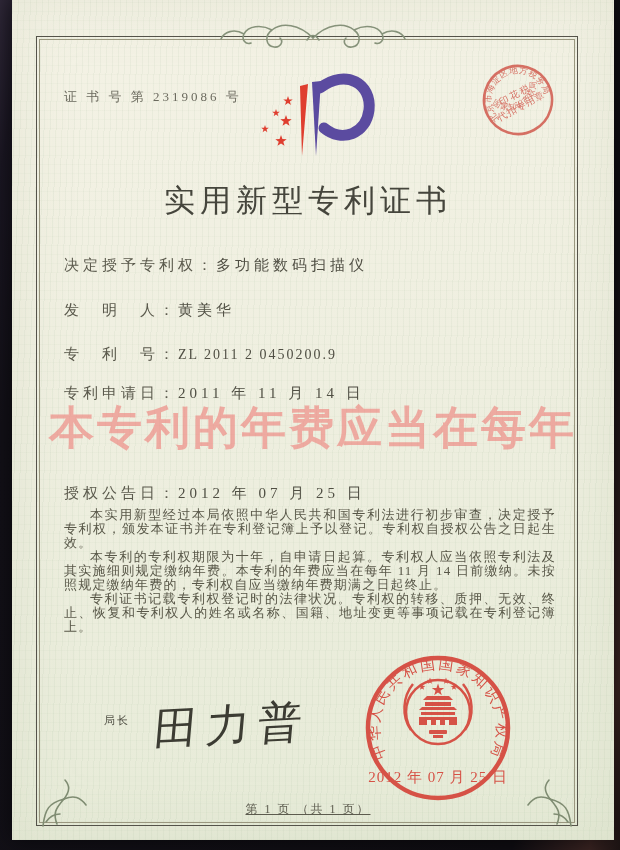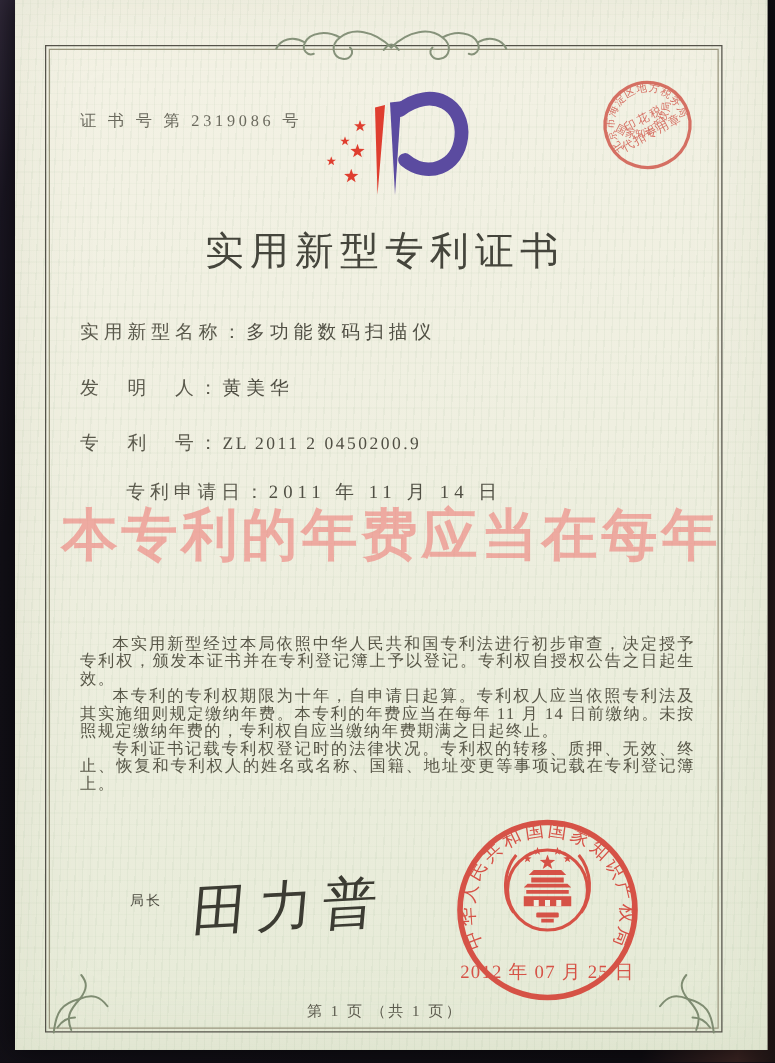--- a/index.html
+++ b/index.html
@@ -38,42 +38,42 @@
     position:absolute;left:0;right:10px;top:180px;text-align:center;
     font-size:31px;letter-spacing:5px;color:#45453c;font-weight:400;
   }
   .row{position:absolute;left:52px;font-size:15px;letter-spacing:4px;color:#57564a;white-space:nowrap;}
   .row .lbl{color:#5a594c;}
   .row .val{color:#504f44;}
   .row-name{top:256px;}
   .row-inventor{top:301px;}
   .row-patentno{top:345px;}
   .row-patentno .val{font-size:14px;letter-spacing:2px;}
-  .row-appdate{top:384px;margin-left:37px;}
+  .row-appdate{top:384px;}
   .row-patentee{top:440px;}
   .row-pubdate{top:484px;}
   .bodytext{
     position:absolute;left:52px;right:58px;top:508px;
     font-size:13px;line-height:14px;letter-spacing:1.2px;
     color:#585748;text-align:justify;
   }
   .bodytext p{margin:0;text-indent:2em;}
   .signer-label{
     position:absolute;left:92px;top:713px;
     font-size:11px;letter-spacing:2px;color:#4c4b40;
   }
   .signature{
     position:absolute;left:142px;top:696px;
     font-size:44px;color:#3c3c33;letter-spacing:8px;
     transform:rotate(-3deg) skewX(-8deg);
     font-weight:400;
   }
   .page-footer{
     position:absolute;left:0;right:10px;top:801px;text-align:center;
-    font-size:12px;letter-spacing:2px;color:#5c5b4e;
+    font-size:12px;letter-spacing:2px;color:#5c5b4e;text-decoration:underline;
   }
   .watermark{
     position:absolute;left:0;right:0;top:398px;z-index:40;
     text-align:center;font-size:45px;font-weight:700;
     font-family:"Liberation Sans","DejaVu Sans",sans-serif;
     color:rgba(238,120,116,0.58);letter-spacing:3px;
     pointer-events:none;white-space:nowrap;
   }
   .seal-main{position:absolute;left:341px;top:650px;z-index:30;opacity:.93;}
   .seal-corner{position:absolute;left:456px;top:50px;z-index:30;opacity:.8;transform:rotate(-28deg);}
@@ -134,30 +134,33 @@
         <use href="#star5" x="41" y="71" width="12" height="12"></use>
       </g>
       <path d="M66,22 L74,20 L68,92 Z" fill="#df3e2f"></path>
       <path d="M78,18 L87,17 L82,92 Z" fill="#5b4ba0"></path>
       <path d="M86,24 C112,4 138,20 135,46 C132,70 108,79 90,64" fill="none" stroke="#5b4ba0" stroke-width="11" stroke-linecap="round"></path>
     </svg>
 
     <div class="title">实用新型专利证书</div>
 
     <div class="row row-name">
-      <span class="lbl">实用新型名称：</span><span class="val">多功能数码扫描仪</span>
+      <span class="lbl">决定授予专利权：</span><span class="val">多功能数码扫描仪</span>
     </div>
     <div class="row row-inventor">
       <span class="lbl">发　明　人：</span><span class="val">黄美华</span>
     </div>
     <div class="row row-patentno">
       <span class="lbl">专　利　号：</span><span class="val">ZL 2011 2 0450200.9</span>
     </div>
     <div class="row row-appdate">
       <span class="lbl">专利申请日：</span><span class="val">2011 年 11 月 14 日</span>
+    </div>
+    <div class="row row-pubdate">
+      <span class="lbl">授权公告日：</span><span class="val">2012 年 07 月 25 日</span>
     </div>
 
     <div class="bodytext">
       <p>本实用新型经过本局依照中华人民共和国专利法进行初步审查，决定授予专利权，颁发本证书并在专利登记簿上予以登记。专利权自授权公告之日起生效。</p>
       <p>本专利的专利权期限为十年，自申请日起算。专利权人应当依照专利法及其实施细则规定缴纳年费。本专利的年费应当在每年 11 月 14 日前缴纳。未按照规定缴纳年费的，专利权自应当缴纳年费期满之日起终止。</p>
       <p>专利证书记载专利权登记时的法律状况。专利权的转移、质押、无效、终止、恢复和专利权人的姓名或名称、国籍、地址变更等事项记载在专利登记簿上。</p>
     </div>
 
     <div class="signer-label">局长</div>
     <div class="signature">田力普</div>

